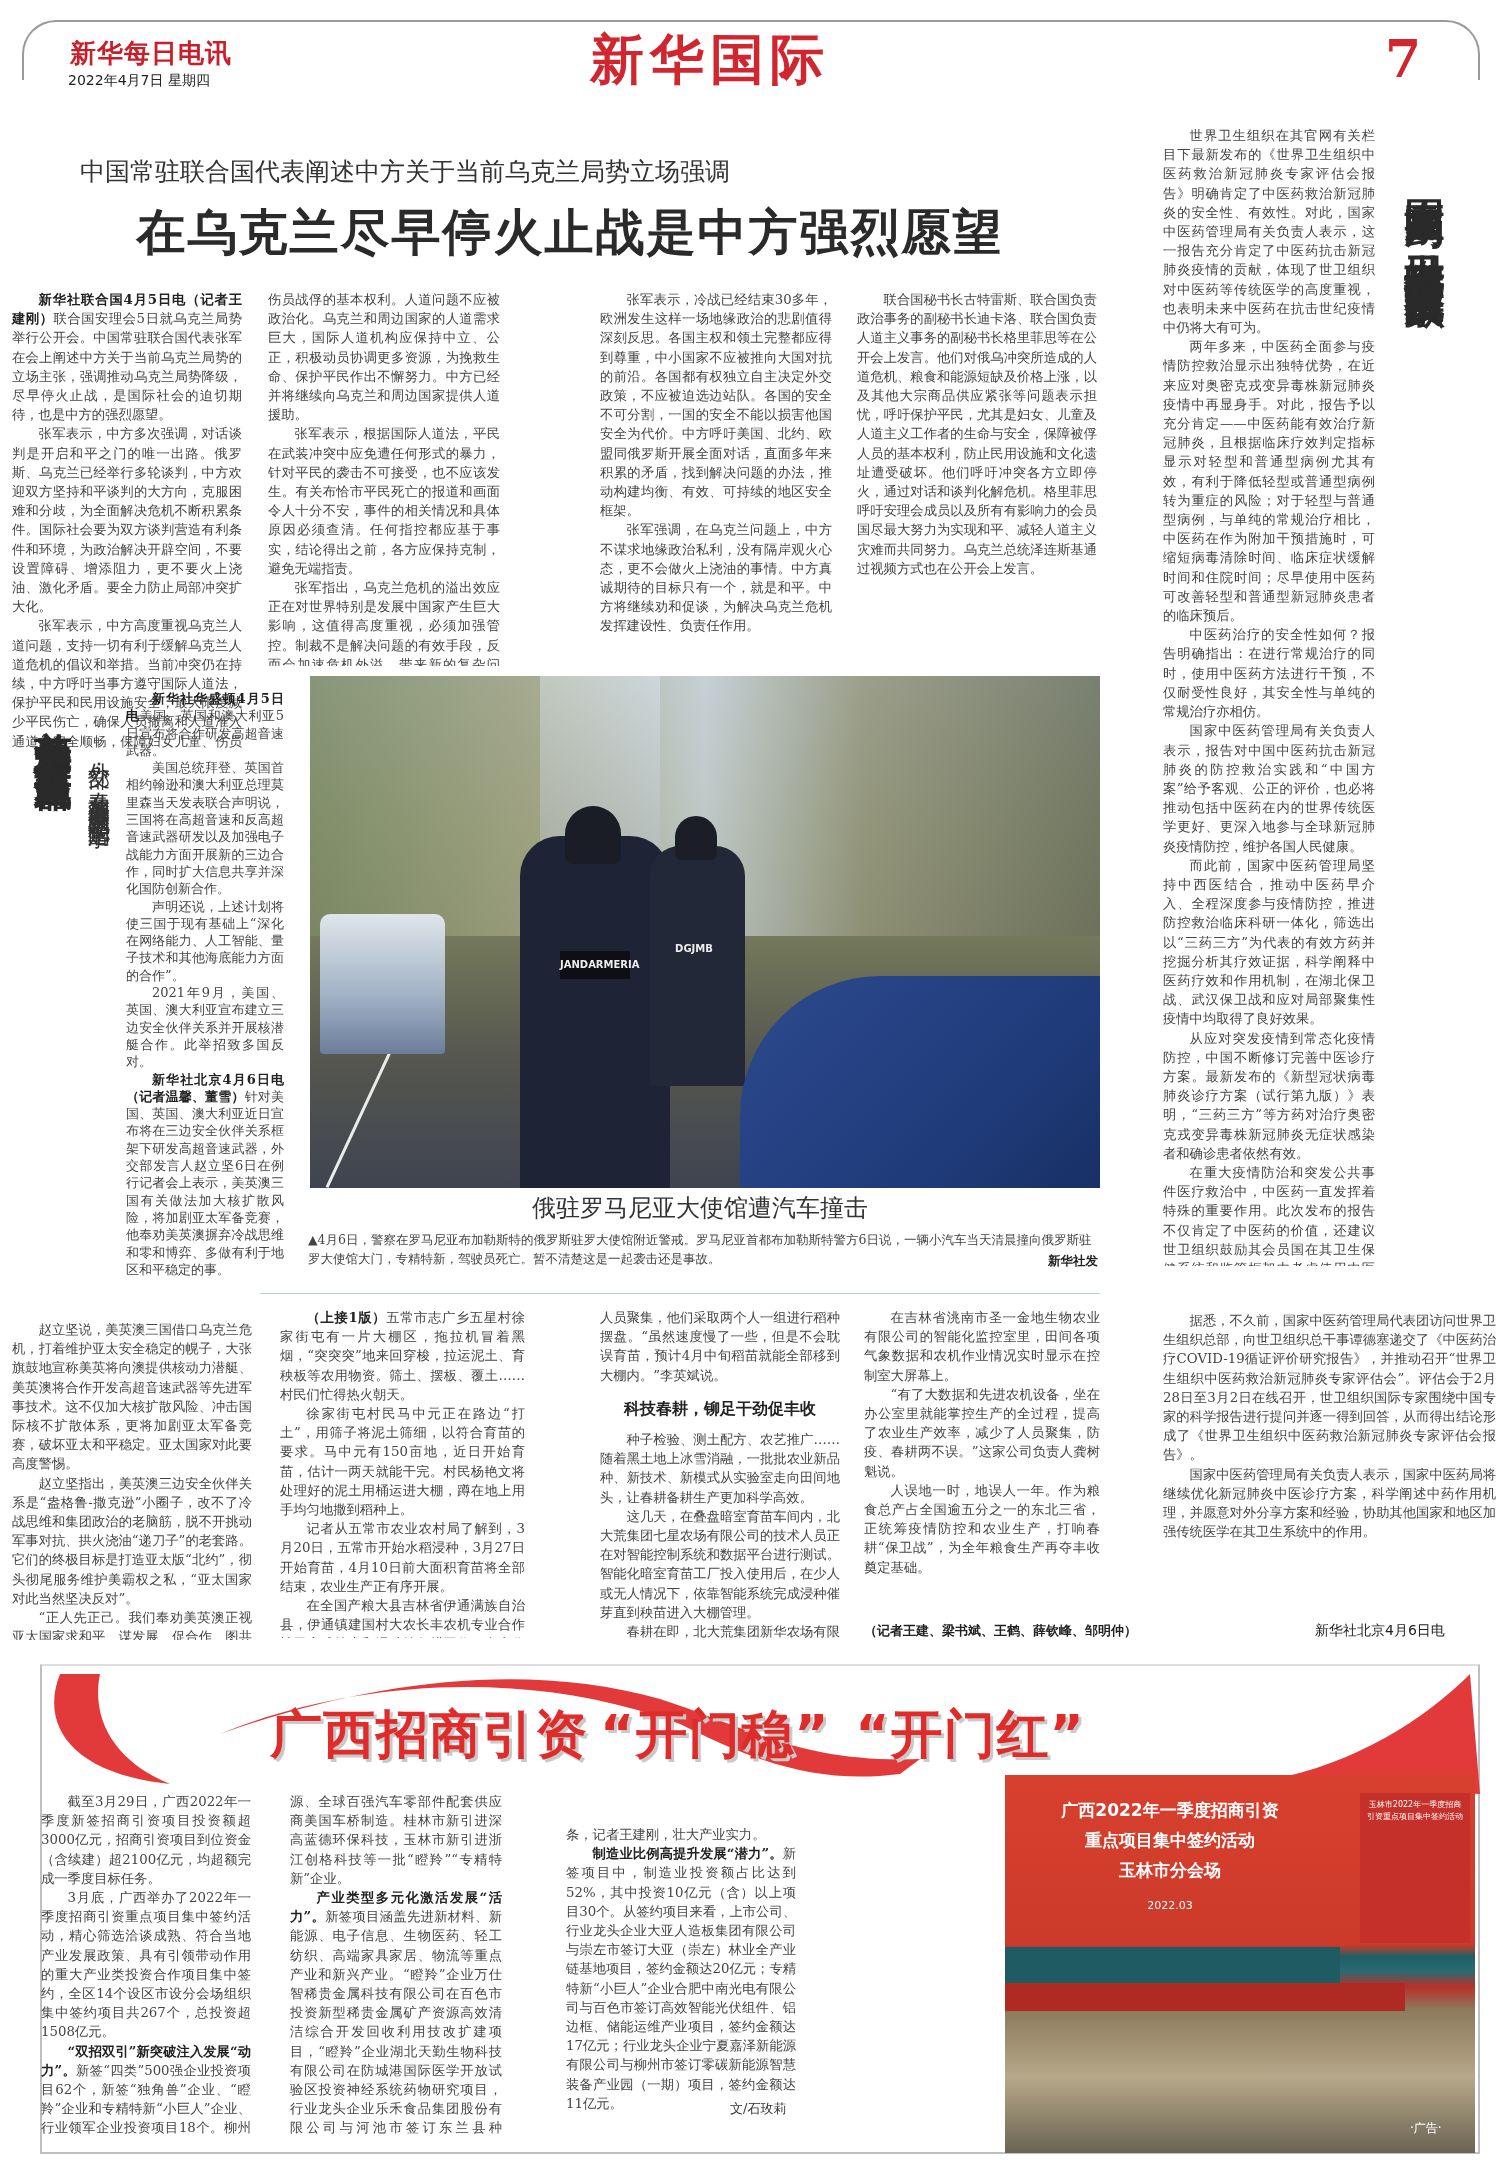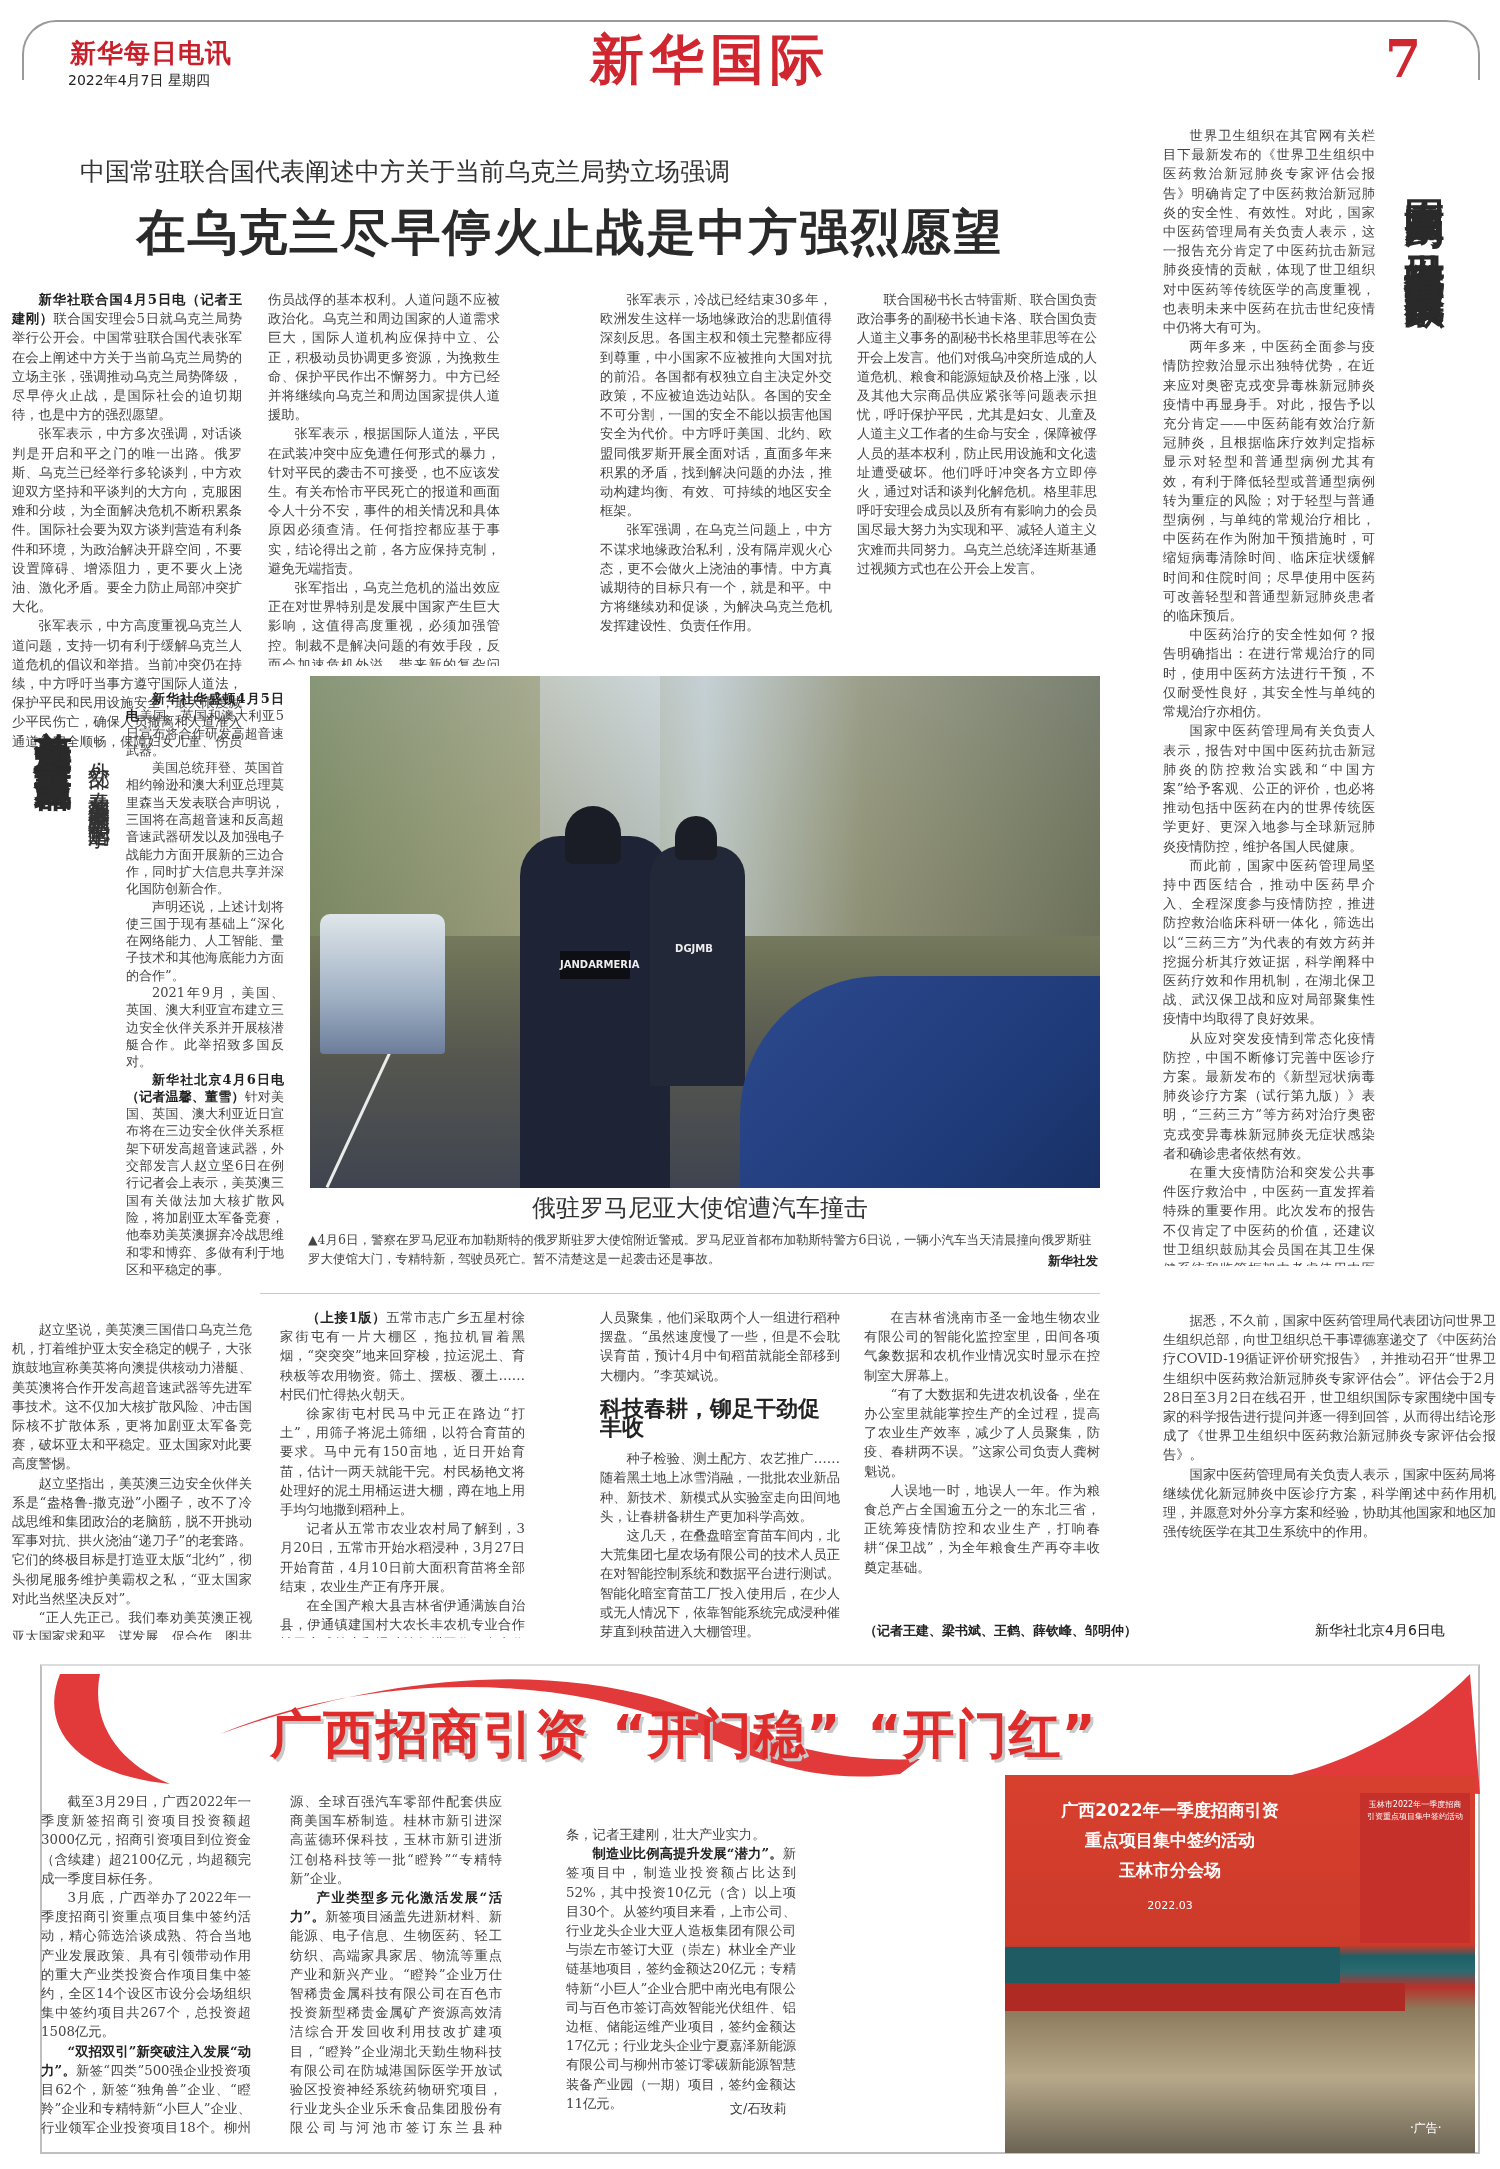--- a/index.html
+++ b/index.html
@@ -113,40 +113,40 @@
 
 <div class="abs col" style="left:280px;top:1308px;width:245px;height:330px;overflow:hidden">
   <p><b>（上接1版）</b><span>五常市志广乡五星村徐家街屯有一片大棚区，拖拉机冒着黑烟，“突突突”地来回穿梭，拉运泥土、育秧板等农用物资。筛土、摆板、覆土……村民们忙得热火朝天。</span></p>
   <p>徐家街屯村民马中元正在路边“打土”，用筛子将泥土筛细，以符合育苗的要求。马中元有150亩地，近日开始育苗，估计一两天就能干完。村民杨艳文将处理好的泥土用桶运进大棚，蹲在地上用手均匀地撒到稻种上。</p>
   <p>记者从五常市农业农村局了解到，3月20日，五常市开始水稻浸种，3月27日开始育苗，4月10日前大面积育苗将全部结束，农业生产正有序开展。</p>
   <p>在全国产粮大县吉林省伊通满族自治县，伊通镇建国村大农长丰农机专业合作社已完成筛土和浸种等备耕工作，在合作社的庭院里，只见工人们戴着口罩正在把稻种进行摆盘。</p>
 
 </div>
 <div class="abs col" style="left:600px;top:1308px;width:240px;height:330px;overflow:hidden">
   <p class="ni">人员聚集，他们采取两个人一组进行稻种摆盘。“虽然速度慢了一些，但是不会耽误育苗，预计4月中旬稻苗就能全部移到大棚内。”李英斌说。</p>
-  <div style="text-align:left;font-size:22px;font-weight:bold;font-family:'DejaVu Sans',sans-serif;color:#222;margin:14px 0 12px">科技春耕，铆足干劲促丰收</div>
+  <div style="text-align:center;font-size:16px;font-weight:bold;font-family:'DejaVu Sans',sans-serif;color:#222;margin:14px 0 12px">科技春耕，铆足干劲促丰收</div>
   <p>种子检验、测土配方、农艺推广……随着黑土地上冰雪消融，一批批农业新品种、新技术、新模式从实验室走向田间地头，让春耕备耕生产更加科学高效。</p>
   <p>这几天，在叠盘暗室育苗车间内，北大荒集团七星农场有限公司的技术人员正在对智能控制系统和数据平台进行测试。智能化暗室育苗工厂投入使用后，在少人或无人情况下，依靠智能系统完成浸种催芽直到秧苗进入大棚管理。</p>
   <p>春耕在即，北大荒集团新华农场有限公司的农业技术人员正忙着给大马力农机安装作业智能终端。种植户李雪鹏说，安装了智能终端后，就可以实时了解作业和油耗情况，播行直、接茬准，不但提高了工作效率，更提高了播种质量。</p>
 </div>
 <div class="abs col" style="left:864px;top:1308px;width:236px;height:330px;overflow:hidden">
   <p>在吉林省洮南市圣一金地生物农业有限公司的智能化监控室里，田间各项气象数据和农机作业情况实时显示在控制室大屏幕上。</p>
   <p>“有了大数据和先进农机设备，坐在办公室里就能掌控生产的全过程，提高了农业生产效率，减少了人员聚集，防疫、春耕两不误。”这家公司负责人龚树魁说。</p>
   <p>人误地一时，地误人一年。作为粮食总产占全国逾五分之一的东北三省，正统筹疫情防控和农业生产，打响春耕“保卫战”，为全年粮食生产再夺丰收奠定基础。</p>
 </div>
 <div class="abs" style="left:864px;top:1622px;font-size:13px;font-weight:bold;font-family:'DejaVu Sans',sans-serif;color:#222">（记者王建、梁书斌、王鹤、薛钦峰、邹明仲）</div>
 
 <div class="abs ad"></div>
 <svg class="abs" style="left:40px;top:1664px" width="1440" height="140">
   <path d="M20 10 C 0 60, 30 110, 130 120 C 80 100, 50 60, 60 10 Z" fill="#e23a3a"></path>
   <path d="M180 70 C 300 20, 480 0, 640 60 C 720 100, 780 120, 860 110 L 880 95 C 760 100, 700 60, 620 35 C 480 -5, 320 20, 180 70 Z" fill="#e23a3a"></path>
   <path d="M1430 10 C 1380 60, 1300 110, 1200 120 L 1440 130 Z" fill="#e23a3a"></path>
 </svg>
 <div class="abs ad-title">
-  <span>广西招商引资</span><span style="margin-left:24px">“开门稳”</span><span style="margin-left:26px">“开门红”</span>
+  <span>广西招商引资</span><span style="margin-left:12px">“开门稳”</span><span style="margin-left:26px">“开门红”</span>
 </div>
 
 <div class="abs col" style="left:41px;top:1792px;width:210px;height:345px;overflow:hidden">
   <p>截至3月29日，广西2022年一季度新签招商引资项目投资额超3000亿元，招商引资项目到位资金（含续建）超2100亿元，均超额完成一季度目标任务。</p>
   <p>3月底，广西举办了2022年一季度招商引资重点项目集中签约活动，精心筛选洽谈成熟、符合当地产业发展政策、具有引领带动作用的重大产业类投资合作项目集中签约，全区14个设区市设分会场组织集中签约项目共267个，总投资超1508亿元。</p>
   <p><b>“双招双引”新突破注入发展“动力”。</b><span>新签“四类”500强企业投资项目62个，新签“独角兽”企业、“瞪羚”企业和专精特新“小巨人”企业、行业领军企业投资项目18个。柳州市新引进世界500强企业青山控股系瑞浦能源、全球百强汽车零部件配套供应商美国车桥制造。桂林市新引进深高蓝德环保科技，玉林市新引进浙江创格科技等一批“瞪羚”“专精特新”企业。</span></p>
 </div>
 <div class="abs col" style="left:290px;top:1792px;width:212px;height:345px;overflow:hidden">
   <p class="ni">源、全球百强汽车零部件配套供应商美国车桥制造。桂林市新引进深高蓝德环保科技，玉林市新引进浙江创格科技等一批“瞪羚”“专精特新”企业。</p>
   <p><b>产业类型多元化激活发展“活力”。</b><span>新签项目涵盖先进新材料、新能源、电子信息、生物医药、轻工纺织、高端家具家居、物流等重点产业和新兴产业。“瞪羚”企业万仕智稀贵金属科技有限公司在百色市投资新型稀贵金属矿产资源高效清洁综合开发回收利用技改扩建项目，“瞪羚”企业湖北天勤生物科技有限公司在防城港国际医学开放试验区投资神经系统药物研究项目，行业龙头企业乐禾食品集团股份有限公司与河池市签订东兰县种（养）殖及精深加工及物流配送中心全产业链项目，进一步延伸全区产业链条，提升产业层次，壮大产业实力。</span></p>

